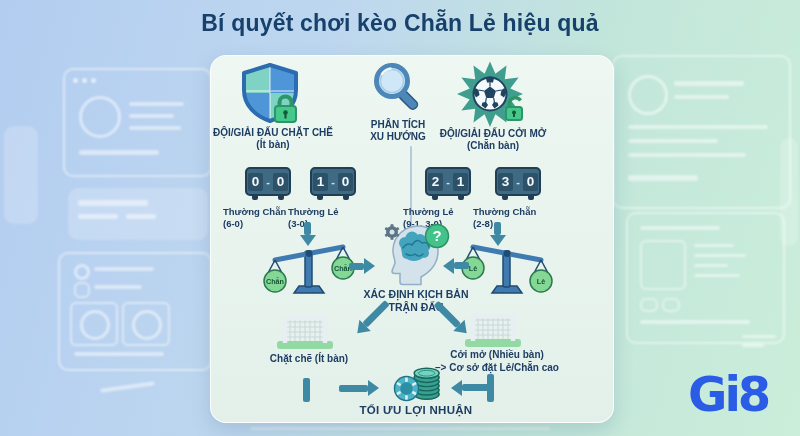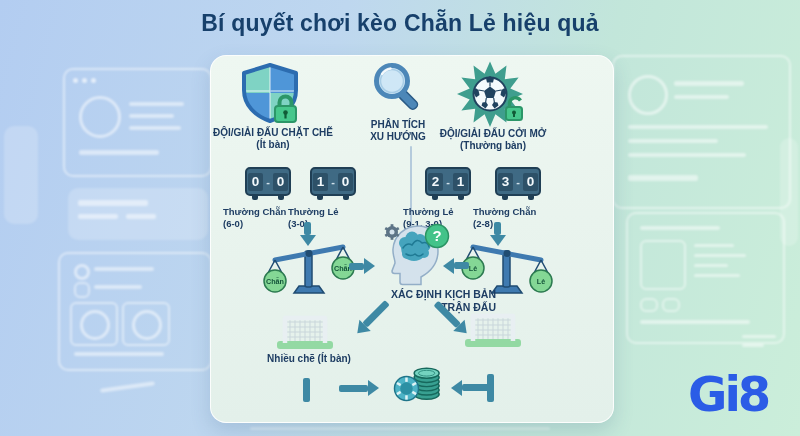--- a/index.html
+++ b/index.html
@@ -33,21 +33,21 @@
   .sb-digit{color:#f2f8fb;font-weight:700;font-size:13.5px;background:#2d5168;border-radius:2px;padding:0 4px;line-height:18px;}
   .sb-dash{color:#cfe0ea;font-weight:700;font-size:11px;}
   .sb-feet{display:flex;justify-content:space-between;padding:0 7px;margin-top:-1px;}
   .sb-feet i{width:6px;height:5px;background:#203f55;display:block;border-radius:0 0 2px 2px;}
 
   .arrow{position:absolute;display:flex;align-items:center;}
   .arrow .shaft{display:block;height:7px;background:#3e89a4;border-radius:2px;}
   .arrow .tip{display:block;width:0;height:0;border-top:8px solid transparent;border-bottom:8px solid transparent;border-left:11px solid #3e89a4;}
   .stembar{position:absolute;width:7px;background:#3e89a4;border-radius:2px;}
 
-  .decision{position:absolute;text-align:right;font-weight:800;color:#1e3d63;font-size:10.5px;line-height:1.25;}
+  .decision{position:absolute;text-align:center;font-weight:800;color:#1e3d63;font-size:10.5px;line-height:1.25;}
   .outcome{position:absolute;text-align:center;color:#1e3d63;font-size:10px;font-weight:600;line-height:1.3;}
   .footerlbl{position:absolute;text-align:center;font-weight:800;color:#1e3d63;font-size:11.5px;letter-spacing:.3px;}
 
   .logo{position:absolute;left:688px;top:366px;font-size:48px;font-weight:700;color:#2b5ce6;
     letter-spacing:-3px;font-family:"DejaVu Sans",sans-serif;}
   svg.icon{position:absolute;display:block;overflow:visible;}
 </style>
 </head>
 <body>
 
@@ -163,21 +163,21 @@
     <div class="hd" style="left:127px;top:63px;width:120px;">
       <div>PHÂN TÍCH</div>
       <div>XU HƯỚNG</div>
     </div>
     <div class="hd" style="left:-18px;top:71px;width:160px;">
       <div>ĐỘI/GIẢI ĐẤU CHẶT CHẼ</div>
       <div>(Ít bàn)</div>
     </div>
     <div class="hd" style="left:202px;top:72px;width:160px;">
       <div>ĐỘI/GIẢI ĐẤU CỞI MỞ</div>
-      <div>(Thường bàn)</div>
+      <div>(Chẵn bàn)</div>
     </div>
 
     <div class="sb" style="left:34px;top:111px;">
       <div class="sb-body">
         <span class="sb-digit">0</span>
         <span class="sb-dash">-</span>
         <span class="sb-digit">0</span>
       </div>
       <div class="sb-feet">
           <i></i>
@@ -334,21 +334,25 @@
     <svg class="icon" style="left:254px;top:252px;" width="56" height="40" viewBox="0 0 56 40">
       <rect x="0" y="31" width="56" height="8" rx="3" fill="#93d9a3"></rect>
       <g stroke="#c9d6db" stroke-width="1">
         <path d="M13 9 V31 M18 9 V31 M23 9 V31 M28 9 V31 M33 9 V31 M38 9 V31 M43 9 V31"></path>
         <path d="M10 12 H46 M10 17 H46 M10 22 H46 M10 27 H46"></path>
       </g>
       <path d="M8 33 V8 H48 V33" fill="none" stroke="#e8eff2" stroke-width="4.5" stroke-linejoin="round"></path>
     </svg>
 
     <div class="outcome" style="left:8px;top:296px;width:180px;">
-      <div>Nhiều chẽ (Ít bàn)</div>
+      <div>Chặt chẽ (Ít bàn)</div>
+    </div>
+    <div class="outcome" style="left:196px;top:292px;width:180px;">
+      <div>Cởi mở (Nhiều bàn)</div>
+      <div>–&gt; Cơ sở đặt Lẻ/Chẵn cao</div>
     </div>
 
     <div class="stembar" style="left:92px;top:322px;height:24px;"></div>
     <div class="stembar" style="left:276px;top:318px;height:28px;"></div>
 
     <div class="arrow" style="left:128px;top:324px;">
         <span class="shaft" style="width:29px;"></span>
         <span class="tip"></span>
       </div>
     <div class="arrow" style="left:240px;top:324px;transform:rotate(180deg);">
@@ -371,16 +375,17 @@
         <rect x="13.7" y="24.5" width="2.6" height="4.5" fill="#dff2f5"></rect>
         <rect x="13.7" y="24.5" width="2.6" height="4.5" fill="#dff2f5" transform="rotate(60 15 36)"></rect>
         <rect x="13.7" y="24.5" width="2.6" height="4.5" fill="#dff2f5" transform="rotate(120 15 36)"></rect>
         <rect x="13.7" y="24.5" width="2.6" height="4.5" fill="#dff2f5" transform="rotate(180 15 36)"></rect>
         <rect x="13.7" y="24.5" width="2.6" height="4.5" fill="#dff2f5" transform="rotate(240 15 36)"></rect>
         <rect x="13.7" y="24.5" width="2.6" height="4.5" fill="#dff2f5" transform="rotate(300 15 36)"></rect>
         <circle cx="15" cy="36" r="6.5" fill="#2c90a4"></circle>
       </g>
     </svg>
 
+    <div class="footerlbl" style="left:105px;top:348px;width:200px;">TỐI ƯU LỢI NHUẬN</div>
   </div>
 
   <div class="logo">Gi8</div>
 </div>
 
 </body></html>

